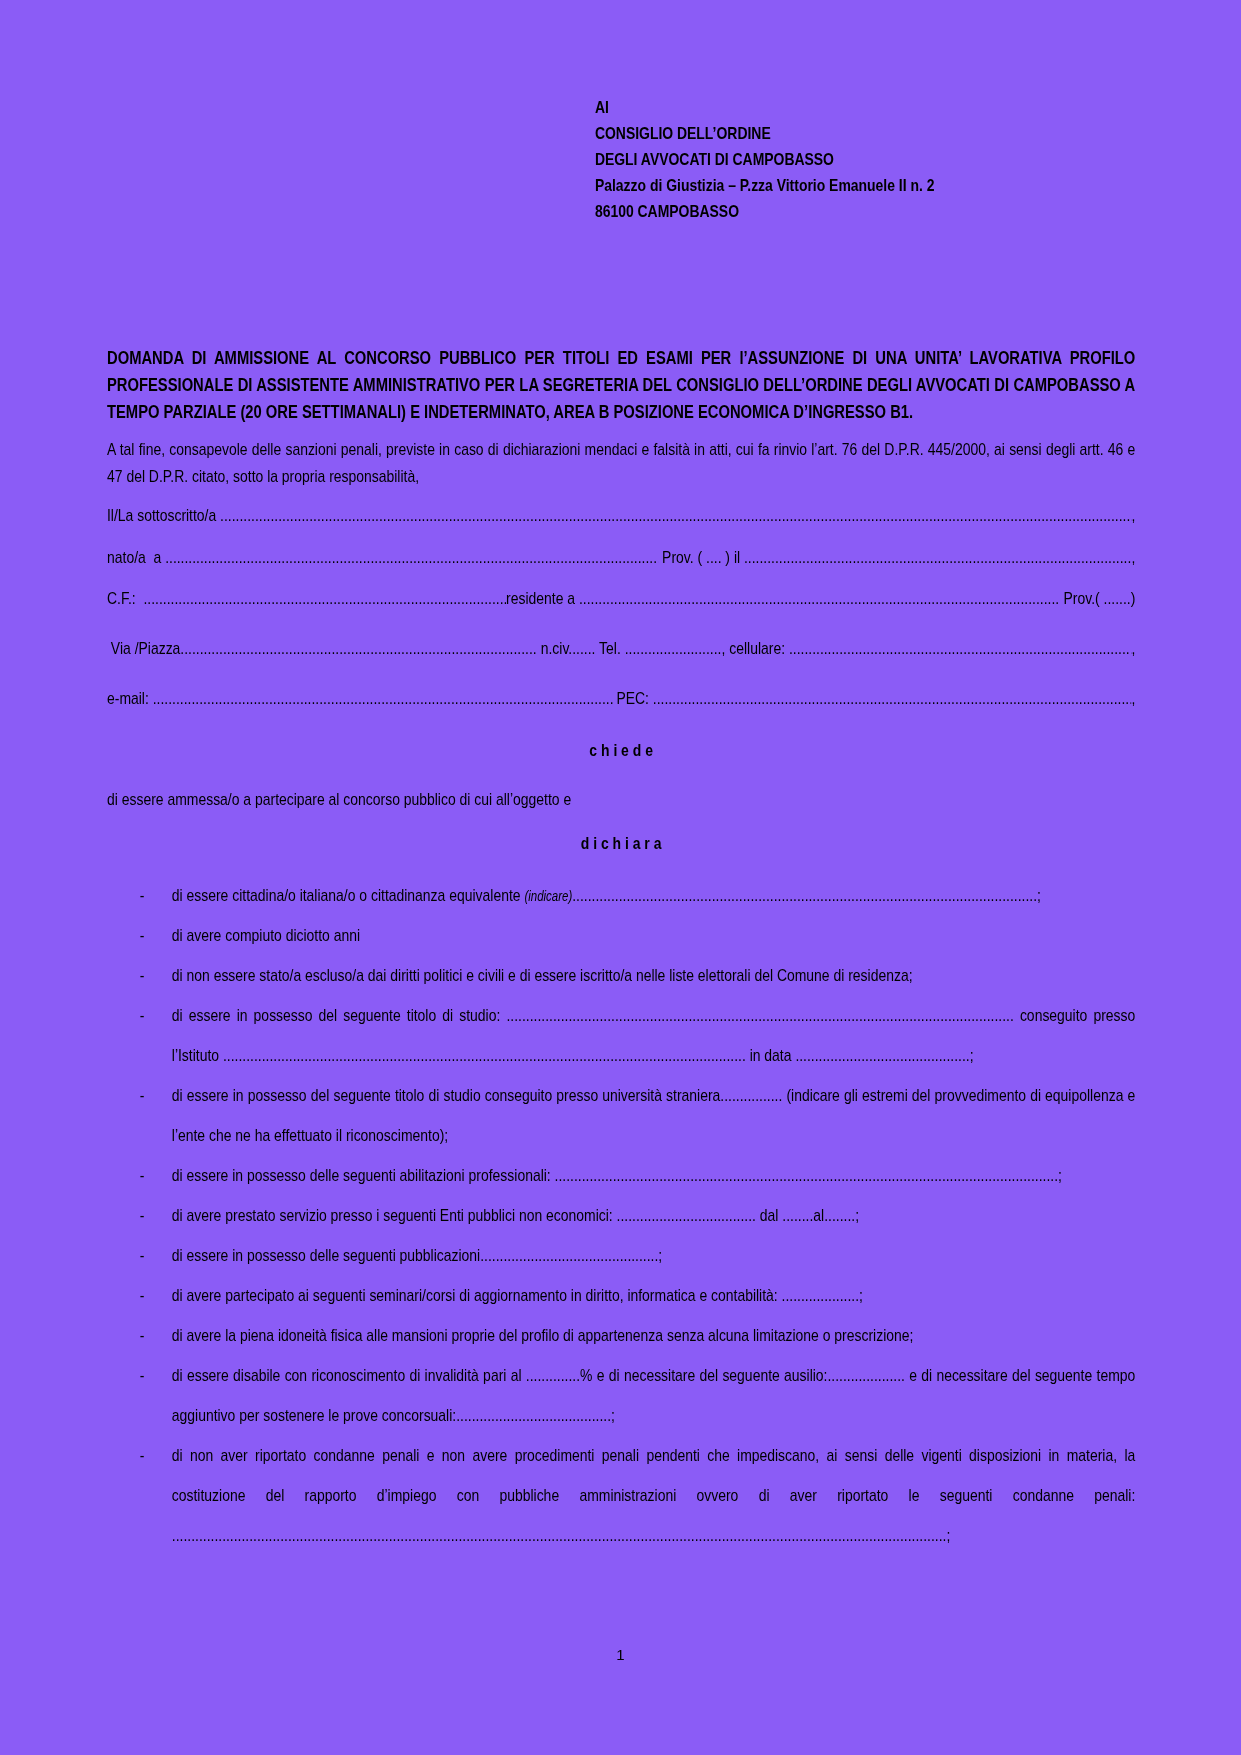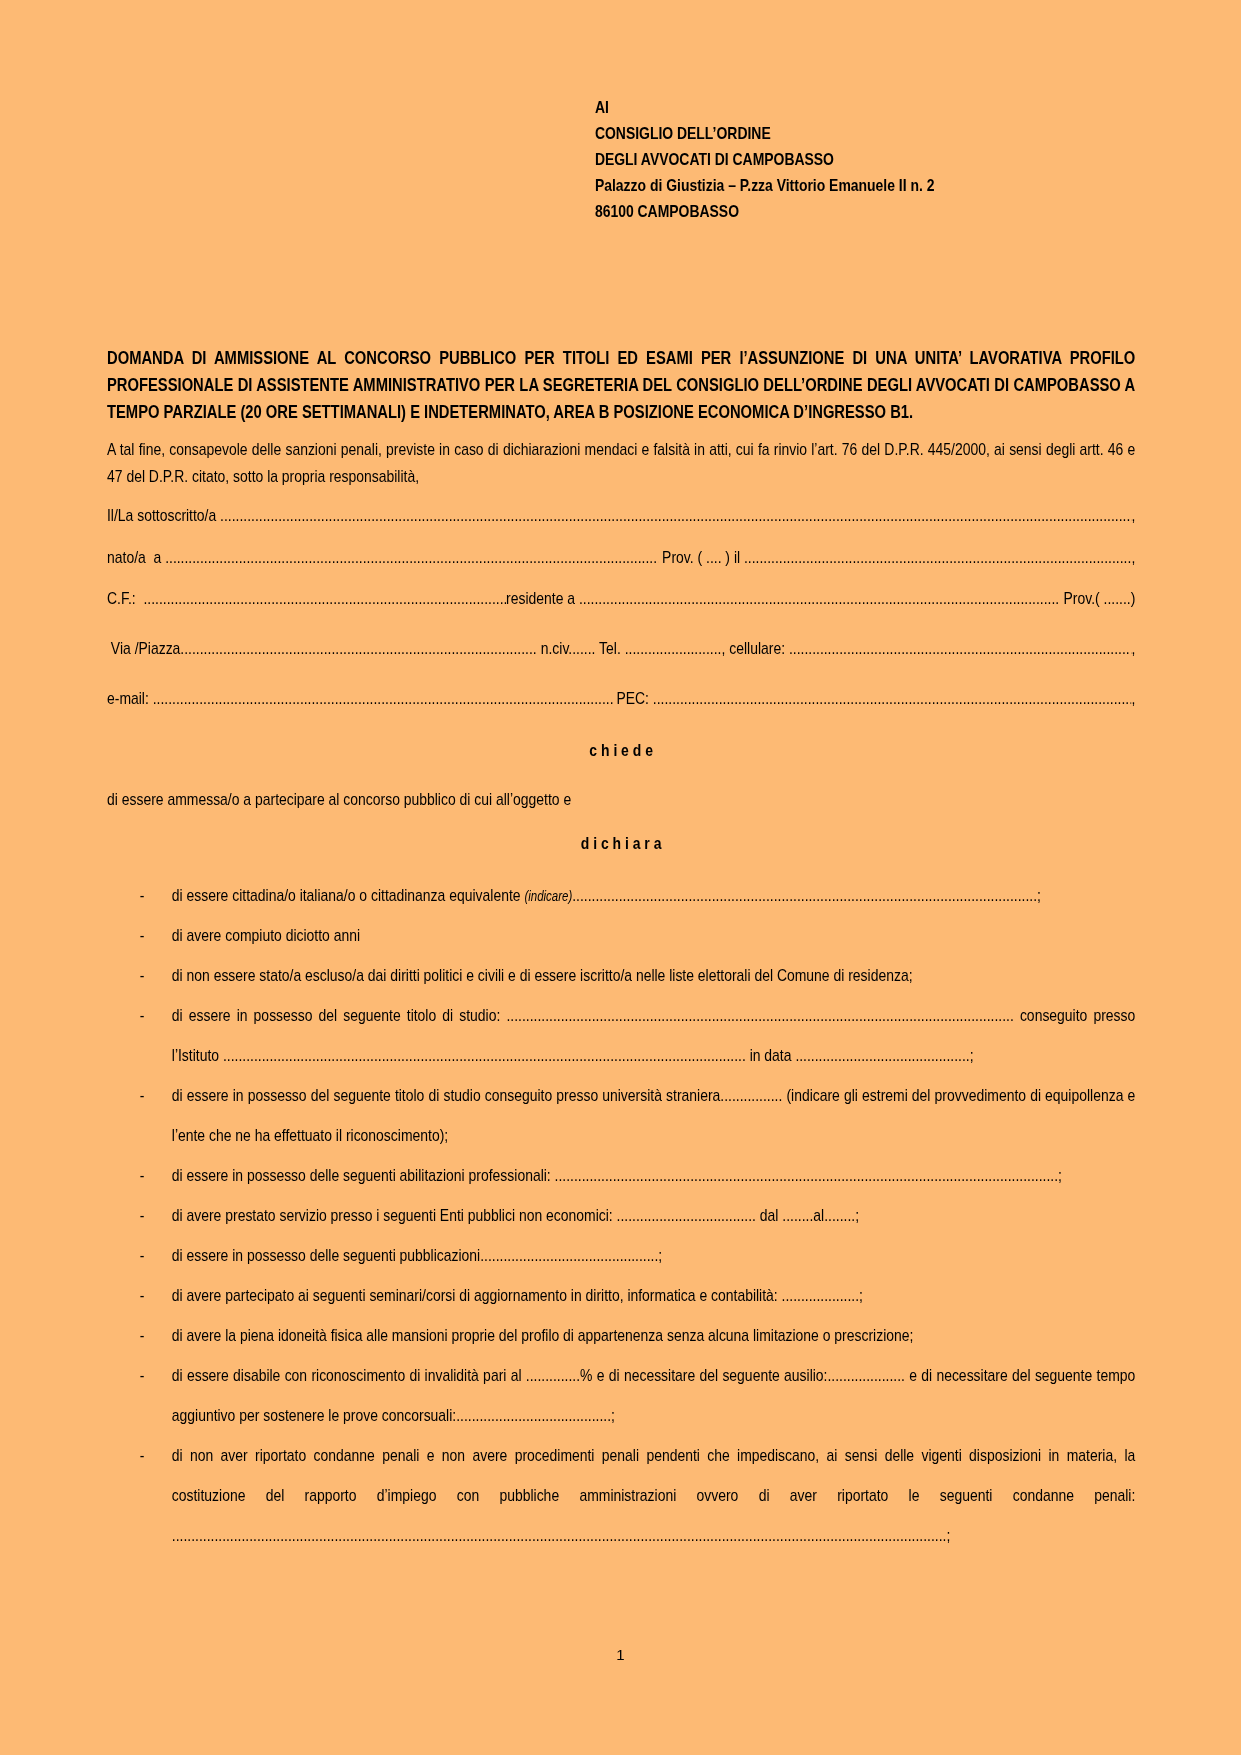--- a/index.html
+++ b/index.html
@@ -1,21 +1,21 @@
 <!DOCTYPE html>
 <html><head>
 <meta charset="utf-8">
 <style>
   html, body { margin: 0; padding: 0; background: #ffffff; }
   body {
     width: 1241px; height: 1755px;
     font-family: "Liberation Sans", sans-serif;
     color: #000;
   }
-  .sheet { position: relative; width: 1241px; height: 1755px; overflow: hidden; background: #fdba74; }
+  .sheet { position: relative; width: 1241px; height: 1755px; overflow: hidden; background: #8b5cf6; }
   
   .content {
     position: absolute; left: 107px; top: 0;
     width: 1254px;
     transform: scaleX(0.82);
     transform-origin: 0 0;
     font-size: 17px;
   }
   .recipient { margin: 95px 0 0 595px; font-weight: bold; font-size: 17px; line-height: 26px; }
   .doc-title { margin: 120px 0 0 0; font-weight: bold; font-size: 18px; line-height: 27px; text-align: justify; }

